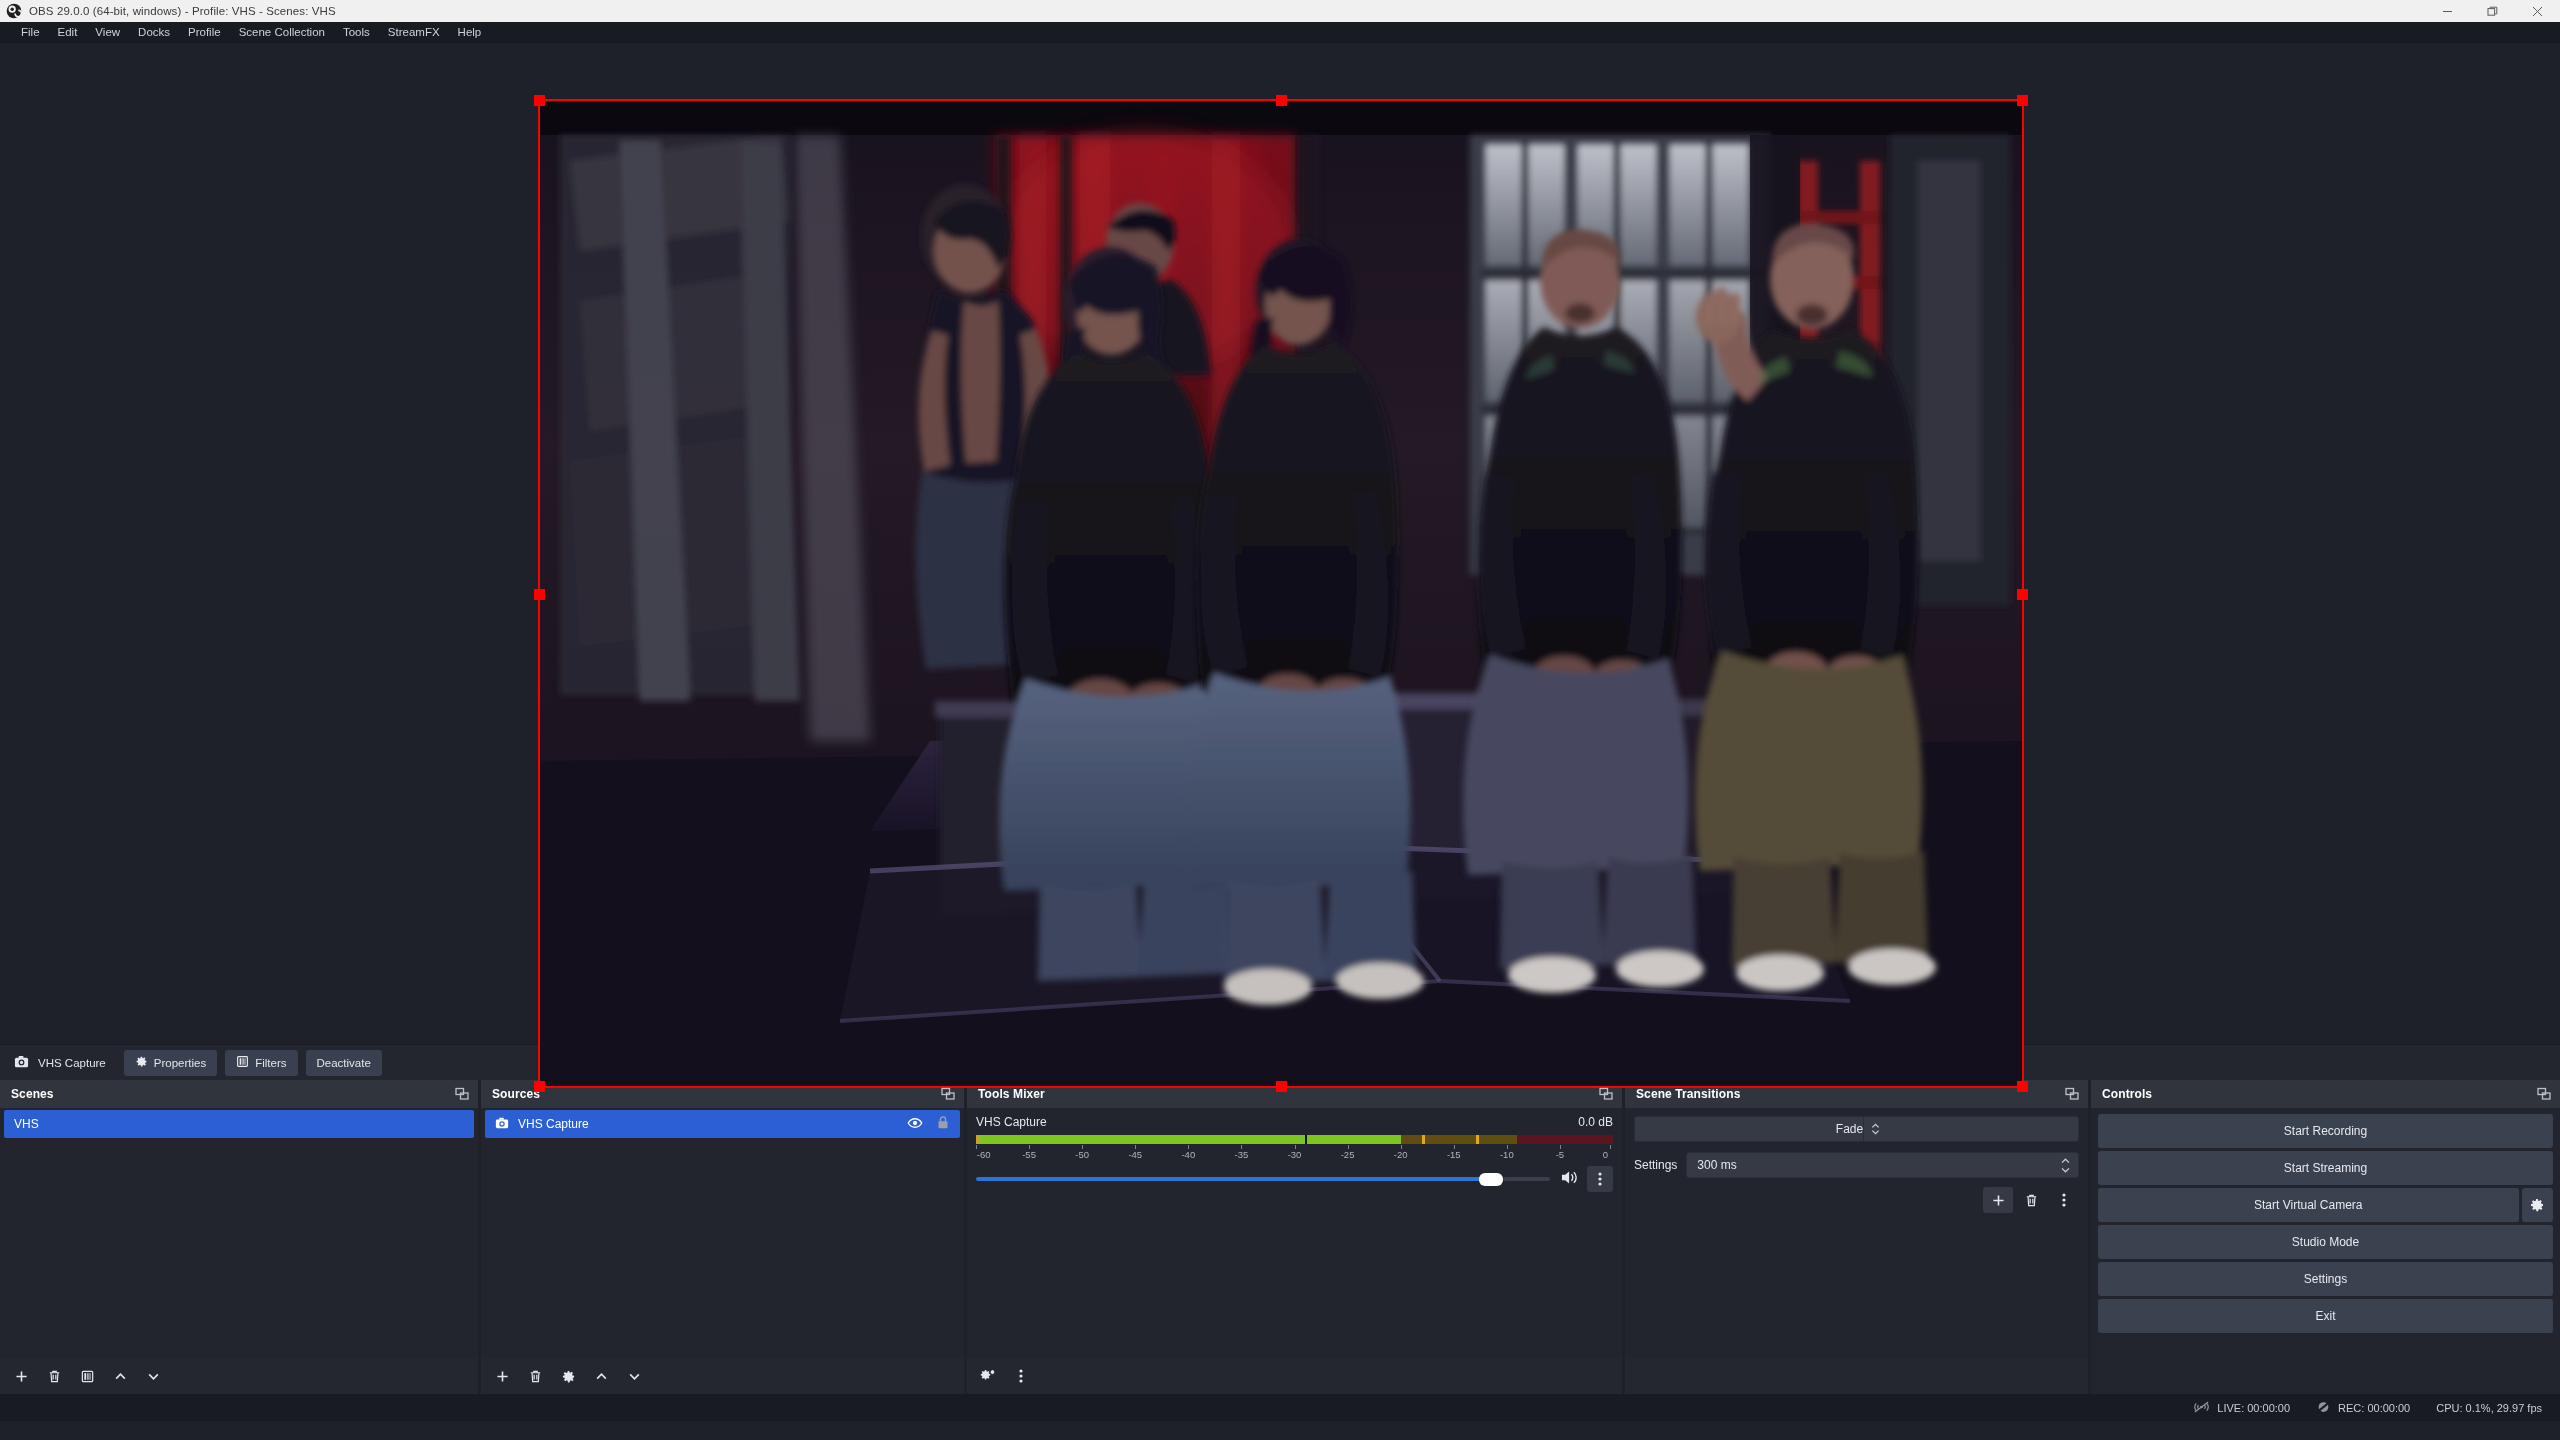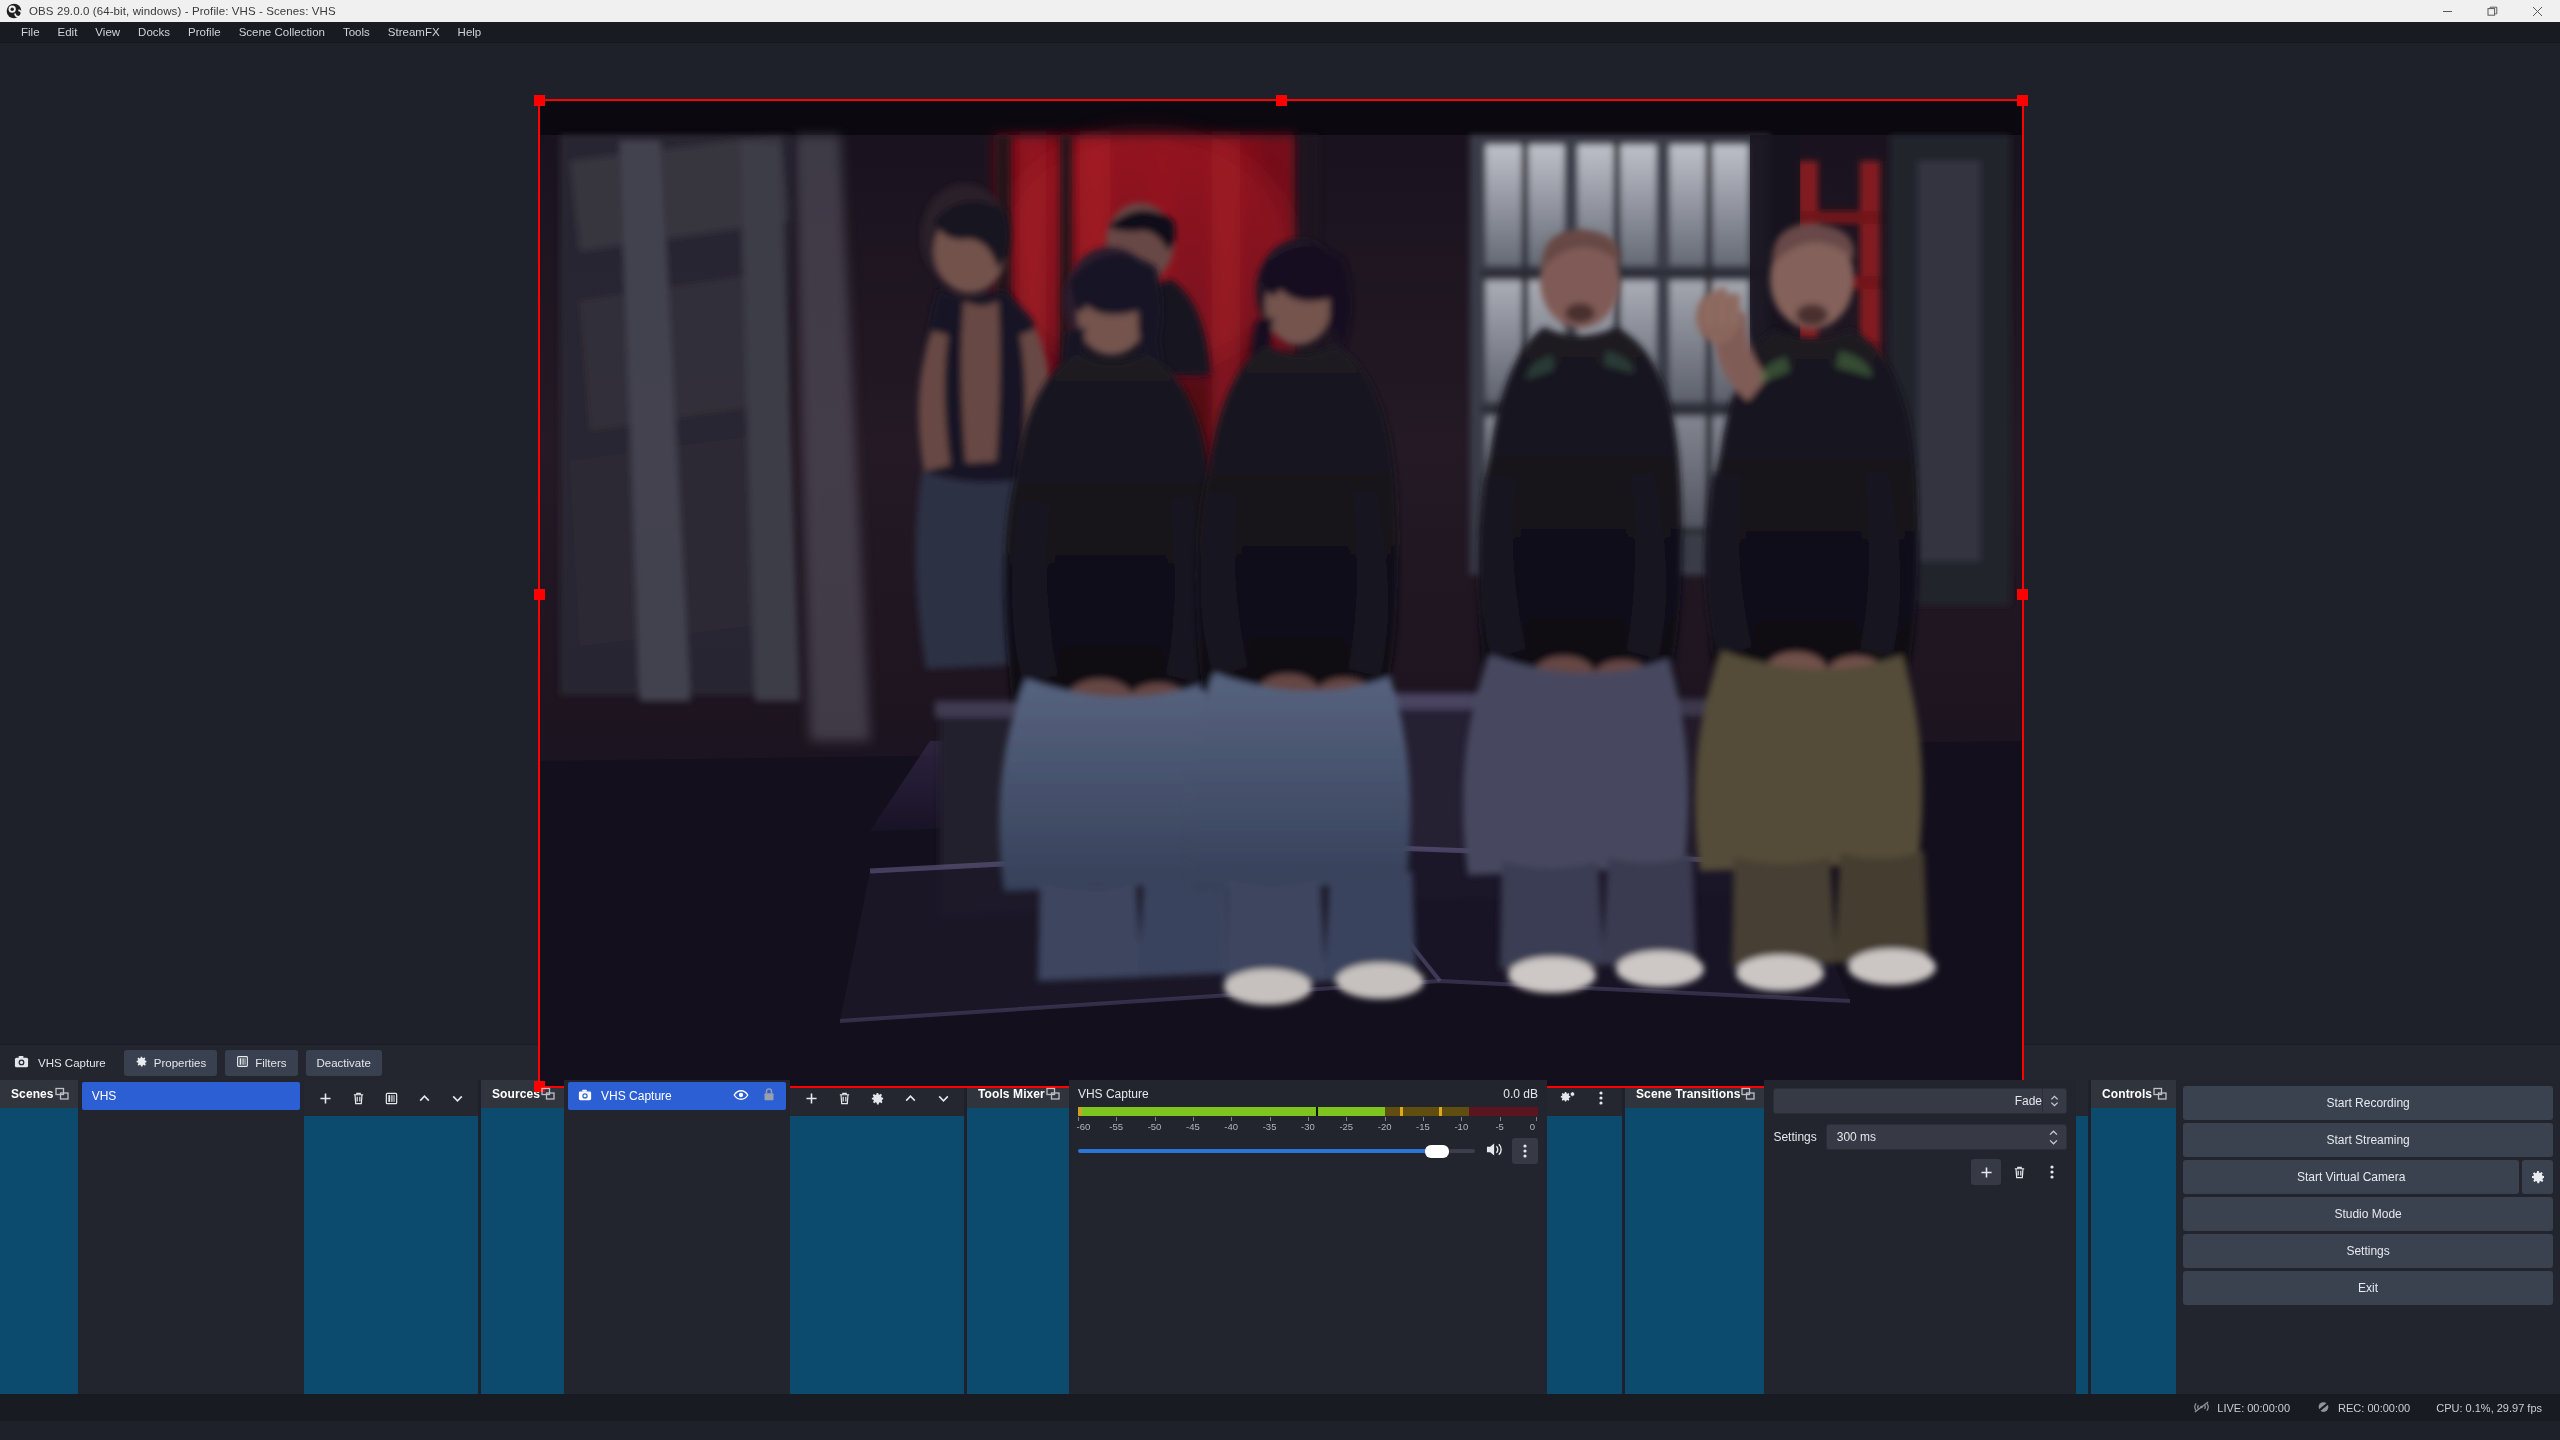--- a/index.html
+++ b/index.html
@@ -57,21 +57,21 @@
     padding:0 6px; gap:0px; border-top:1px solid #1a1d24;
   }
   .st-name { display:flex; align-items:center; gap:9px; padding:0 10px 0 8px; font-size:11.5px; color:#e2e5ea; }
   .st-btn {
     height:26px; background:#394150; border:none; border-radius:3px; color:#e2e5ea;
     font-size:11.5px; font-family:inherit; display:flex; align-items:center; gap:6px;
     padding:0 11px; margin-left:8px; cursor:pointer;
   }
   
   .docks { display:flex; height:314px; background:#1e2129; gap:3px; padding:0 0 0 0; }
-  .dock { background:#0c4a6e; display:flex; flex-direction:row; }
+  .dock { background:#bef264; display:flex; flex-direction:column; }
   .dock-head {
     height:28px; background:#30343d; display:flex; align-items:center;
     padding:0 8px 0 11px; justify-content:space-between;
   }
   .dock-title { font-size:12px; font-weight:bold; color:#ffffff; letter-spacing:.1px; }
   .popout { width:16px; height:16px; opacity:.85; cursor:pointer; }
   .dock-body { flex:1; background:#22252d; overflow:hidden; position:relative; }
   .dock-foot {
     height:36px; background:#24272f; display:flex; align-items:center; gap:3px;
     padding:0 6px;
@@ -108,21 +108,21 @@
   .vol-slider { flex:1; position:relative; height:22px; display:flex; align-items:center; }
   .vol-fill { height:4px; background:#2a75d6; border-radius:2px; }
   .vol-knob { width:24px; height:13px; background:#fff; border-radius:6px; margin-left:-2px; }
   .vol-rest { flex:1; height:4px; background:#3a3f4a; border-radius:2px; }
   .spk { margin:0 8px 0 10px; }
   
   .tr-body { padding:8px 9px 0 9px; }
   .combo {
     height:26px; background:#353a45; border:1px solid #2a2e38; border-radius:3px;
     display:flex; align-items:center; font-size:12px; color:#e4e7ec; padding-left:10px;
-    justify-content:flex-end;
+    justify-content:center;
   }
   .combo-arrow {
     width:24px; height:100%; display:flex; align-items:center; justify-content:center;
     border-left:1px solid #2a2e38;
   }
   .dur-row { display:flex; align-items:center; gap:9px; margin-top:10px; }
   .dur-lbl { font-size:12px; color:#e4e7ec; }
   .spin {
     flex:1; height:26px; background:#353a45; border:1px solid #2a2e38; border-radius:3px;
     display:flex; align-items:center; font-size:12px; color:#e4e7ec; padding-left:10px;

